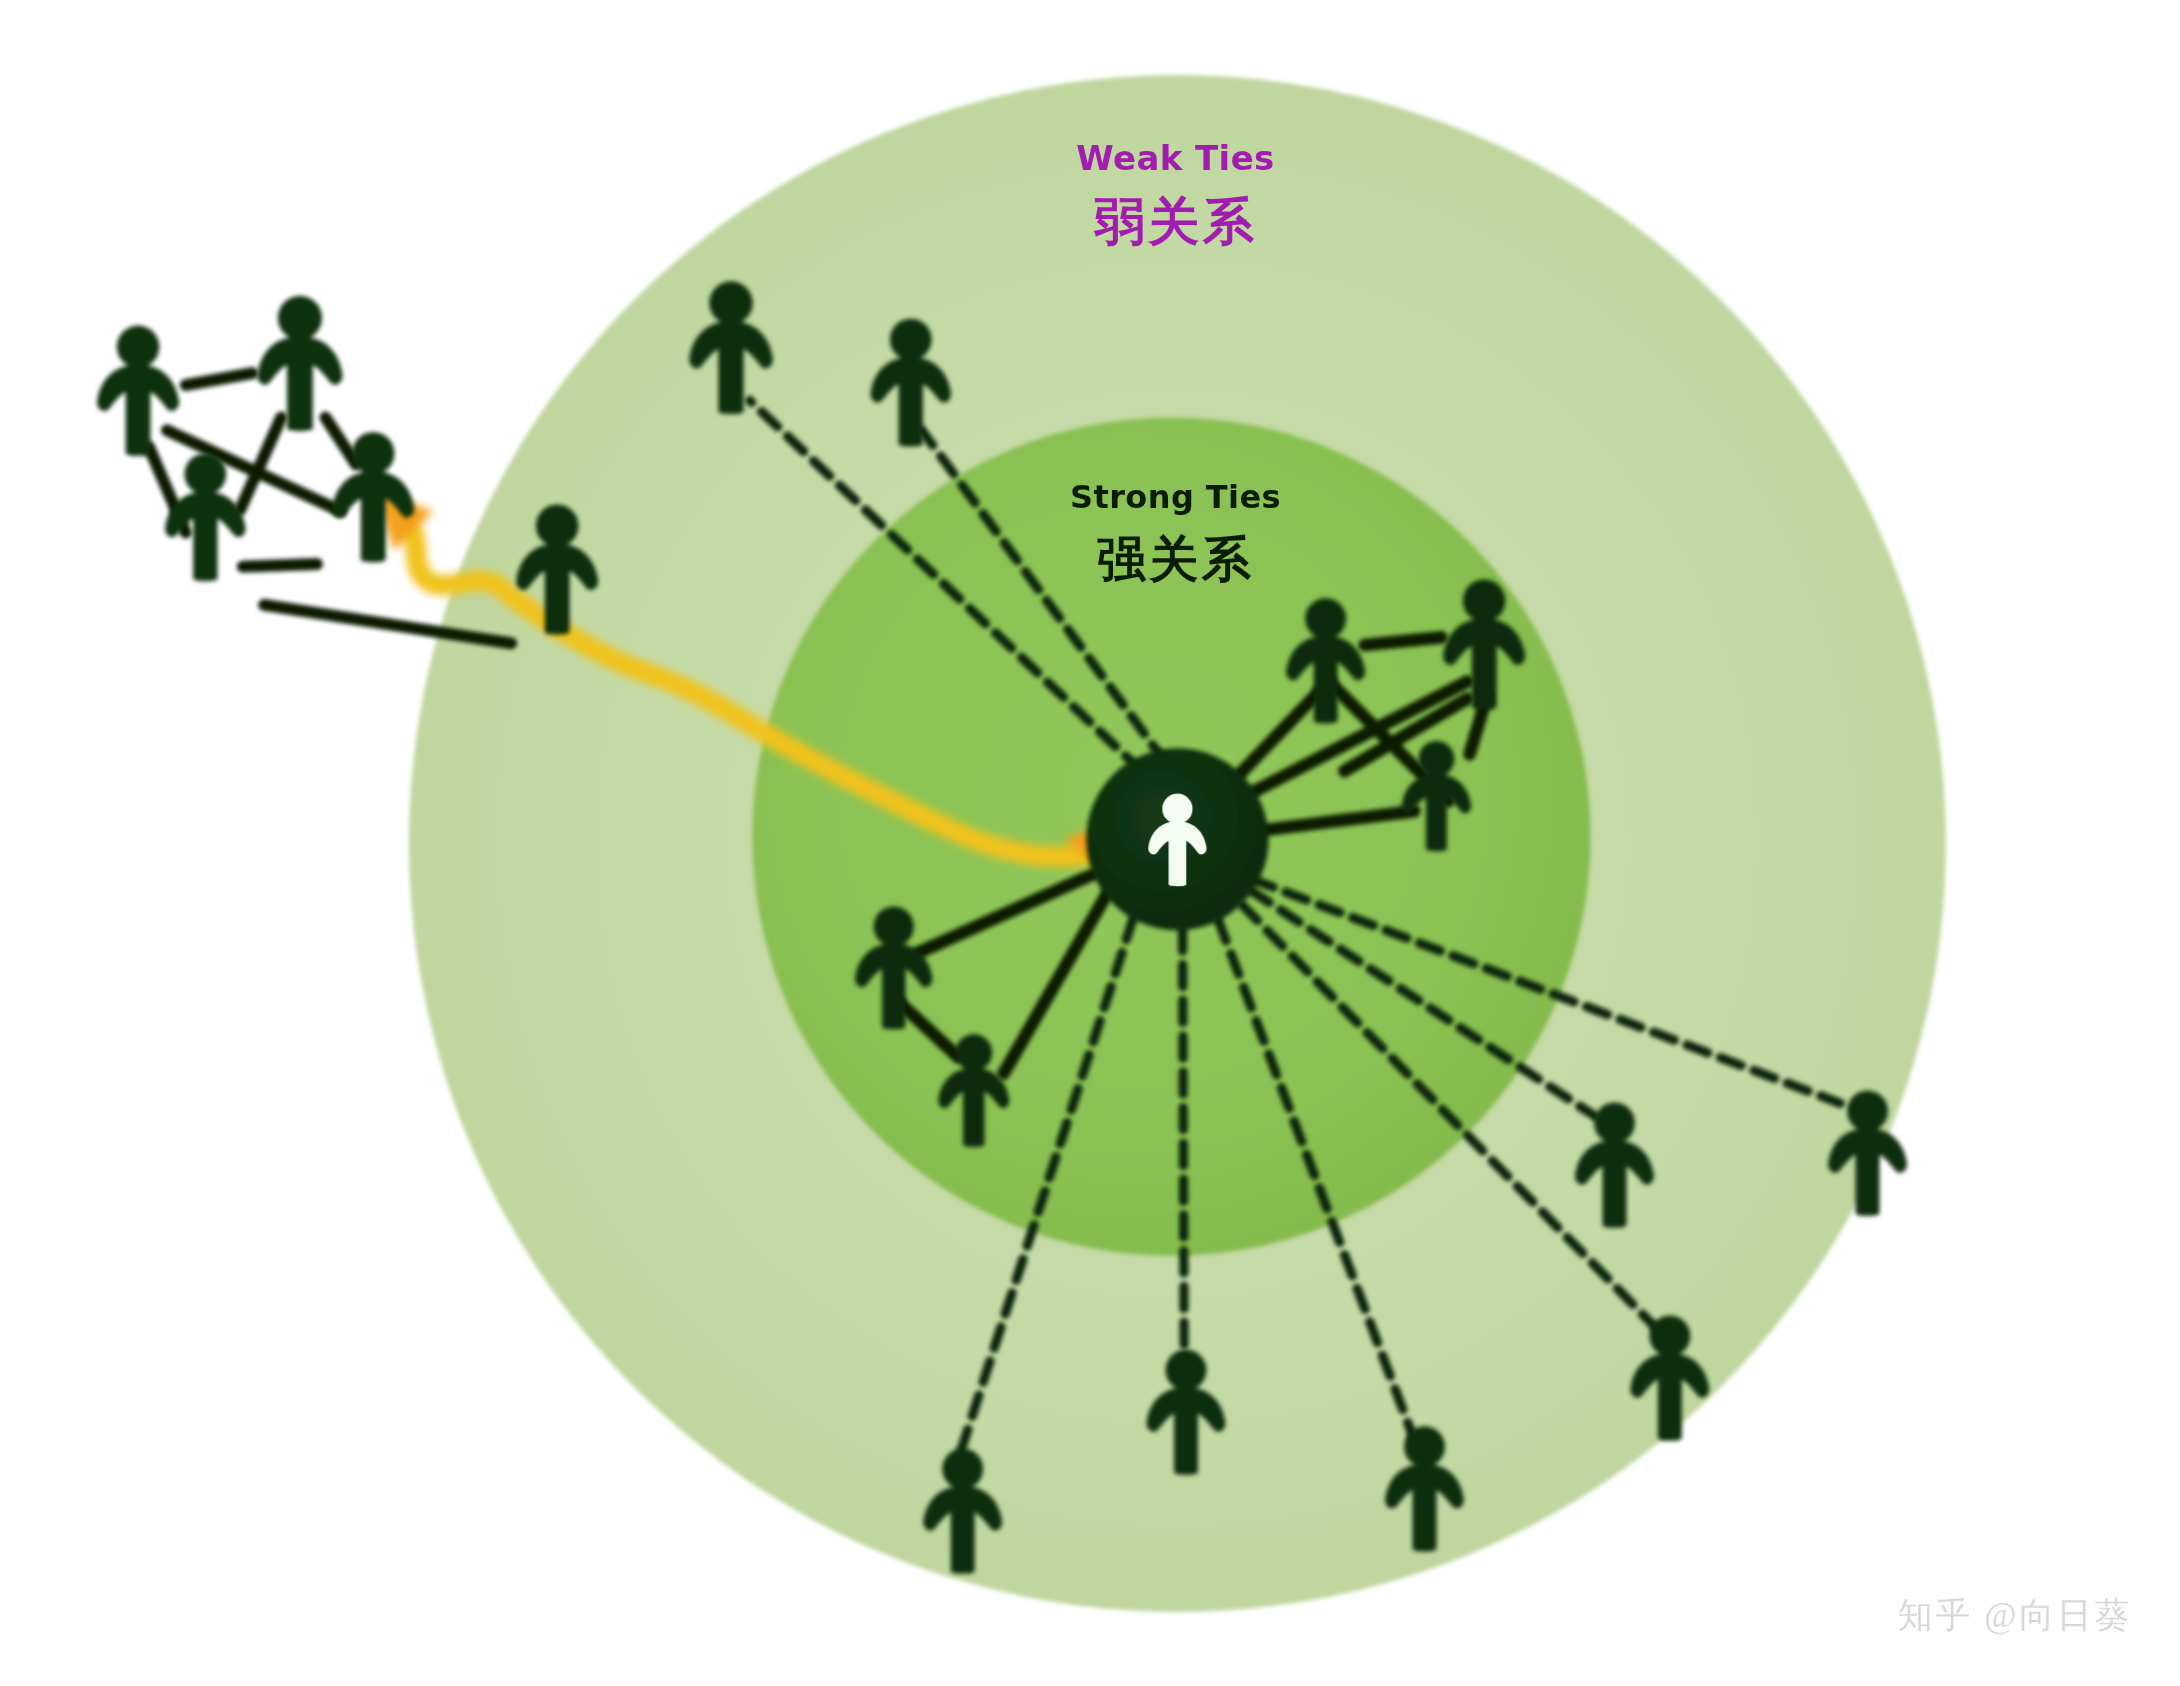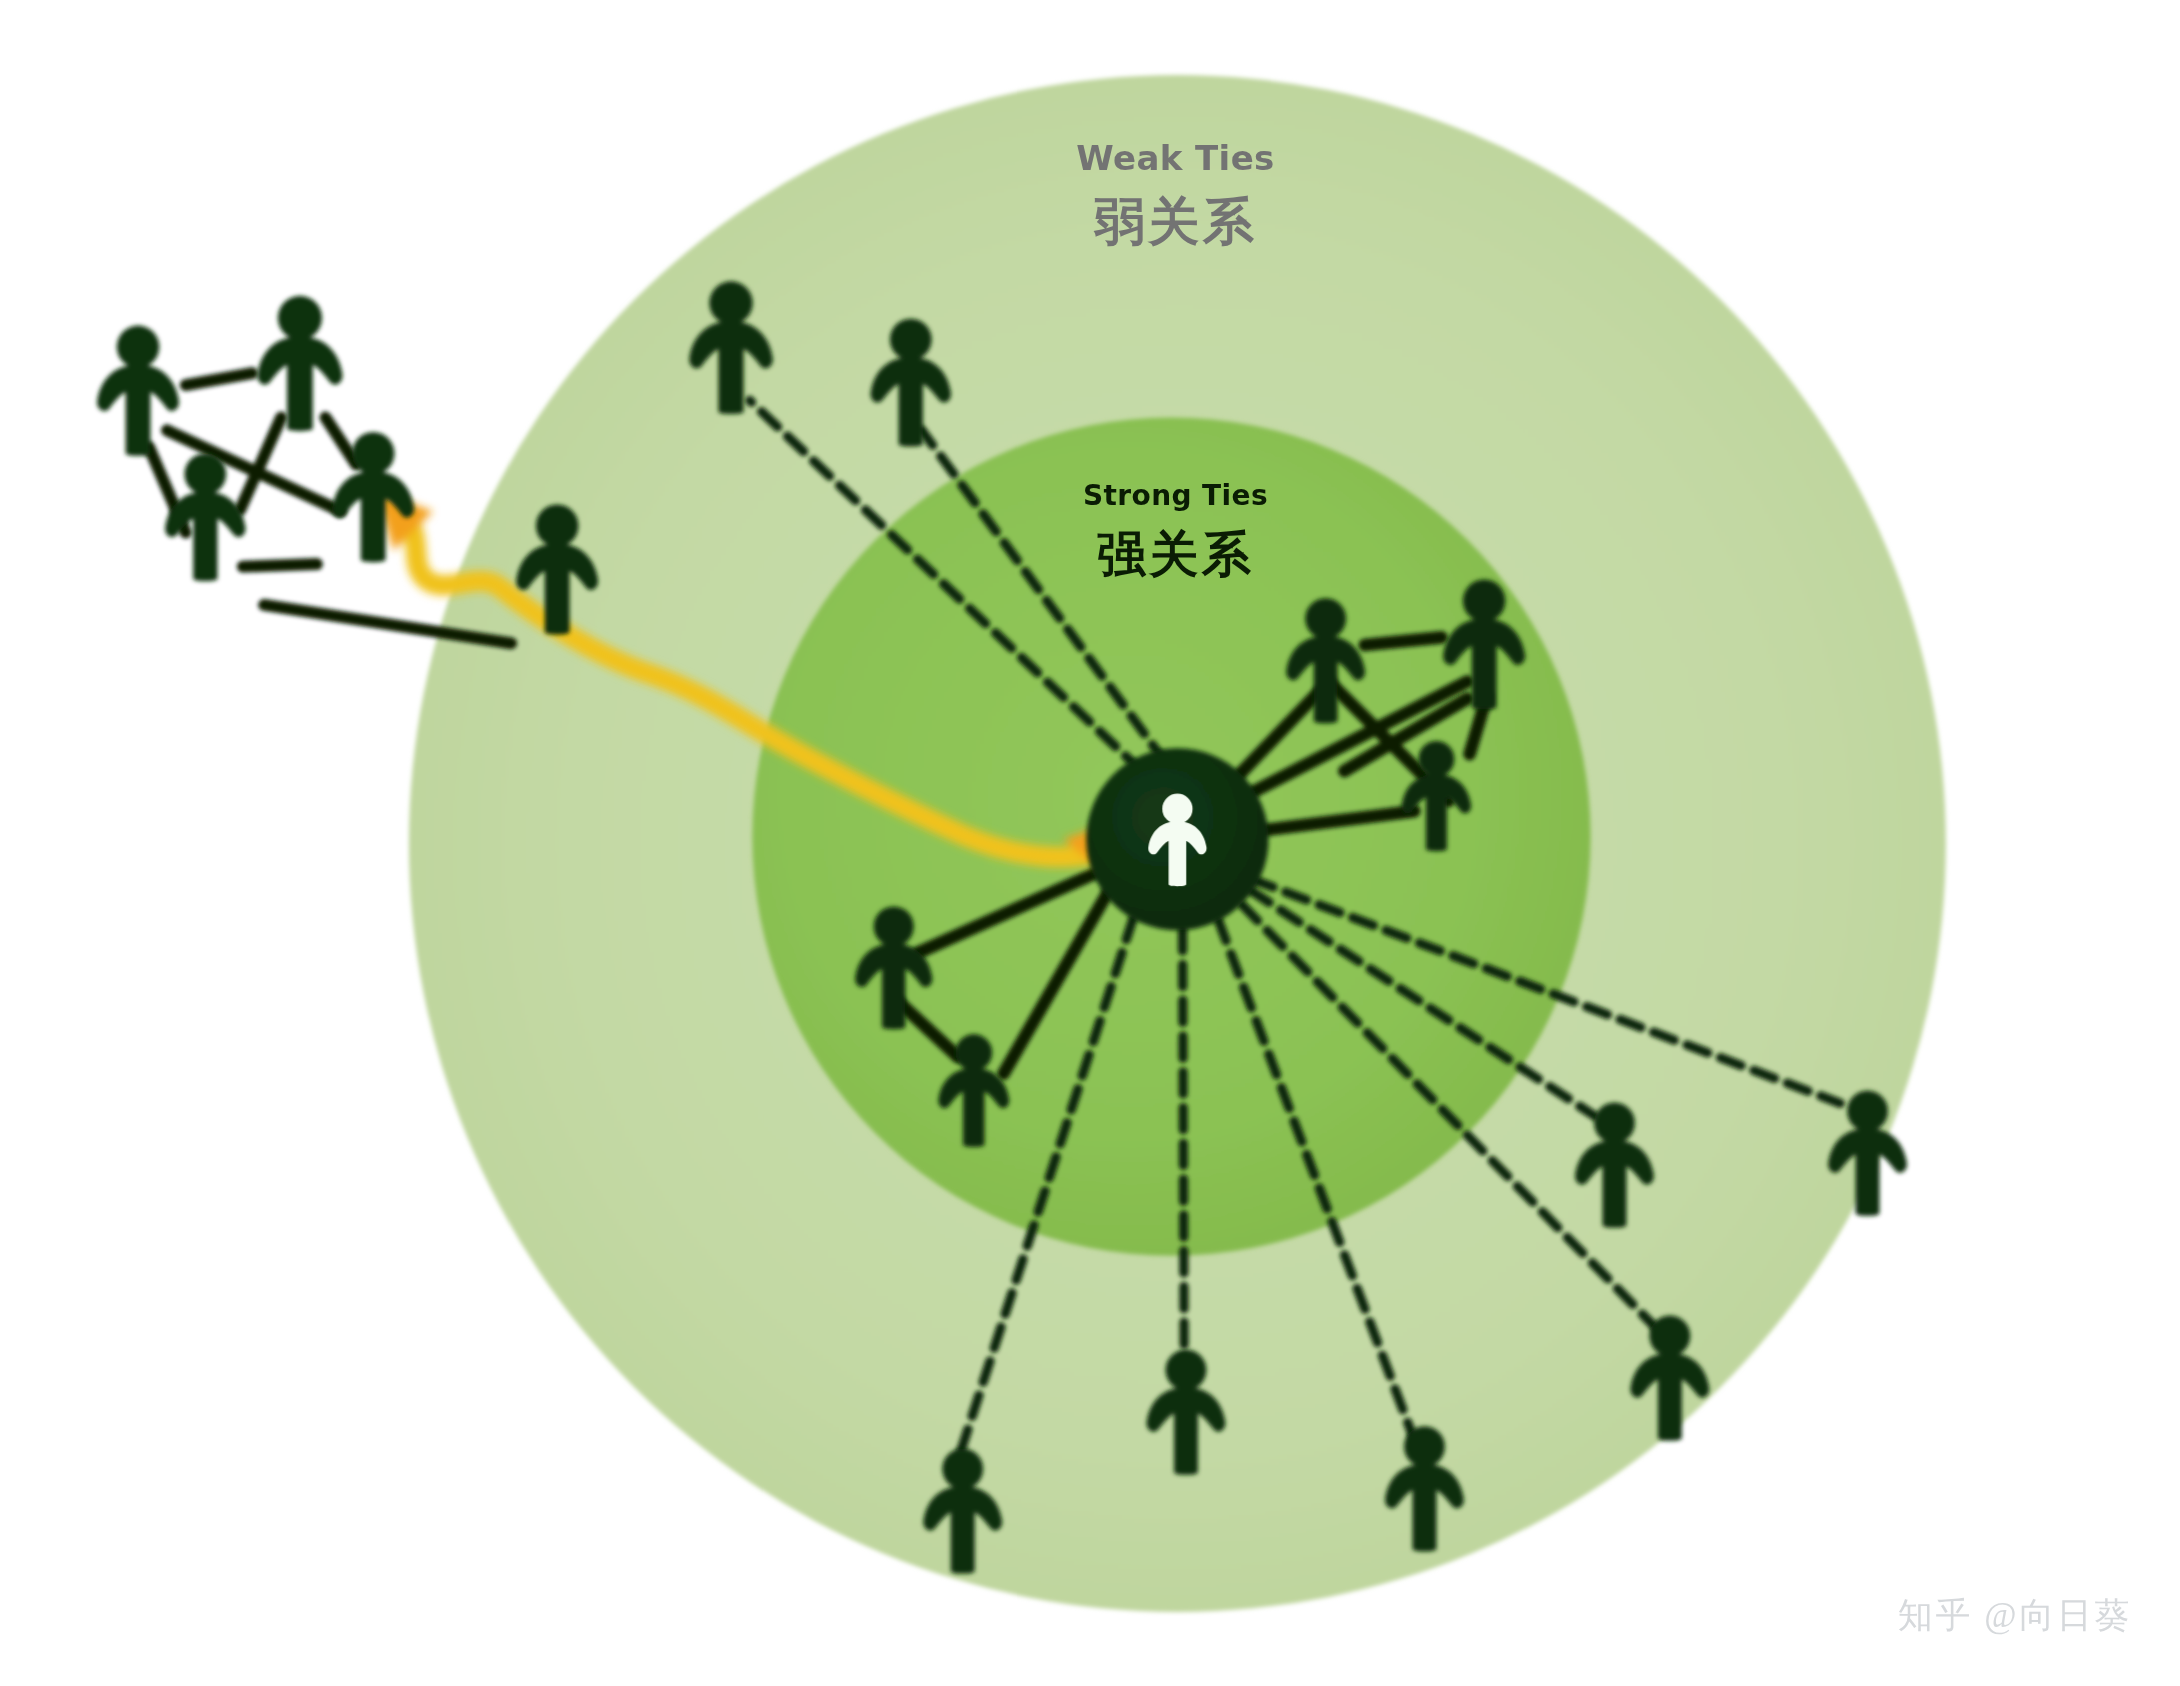--- a/index.html
+++ b/index.html
@@ -37,31 +37,31 @@
   }
   .label-zh {
     font-family: "DejaVu Sans", sans-serif;
     font-weight: bold;
     letter-spacing: 3.4px;
   }
   #weak-label {
     left: 988px;
     top: 141px;
     width: 375px;
-    color: #737373;
+    color: #a21caf;
   }
   #weak-label .label-en { font-size: 34px; }
   #weak-label .label-zh { font-size: 51px; margin-top: 18px; }
   #strong-label {
     left: 1005px;
     top: 481px;
     width: 341px;
     color: #0a1c04;
   }
-  #strong-label .label-en { font-size: 28px; }
+  #strong-label .label-en { font-size: 32px; }
   #strong-label .label-zh { font-size: 49px; margin-top: 19px; }
   #watermark {
     position: absolute;
     right: 49px;
     bottom: 48px;
     font-family: Liberation Serif, serif;
     font-size: 35px;
     color: #d6d9dc;
     letter-spacing: 2.6px;
     user-select: none;

